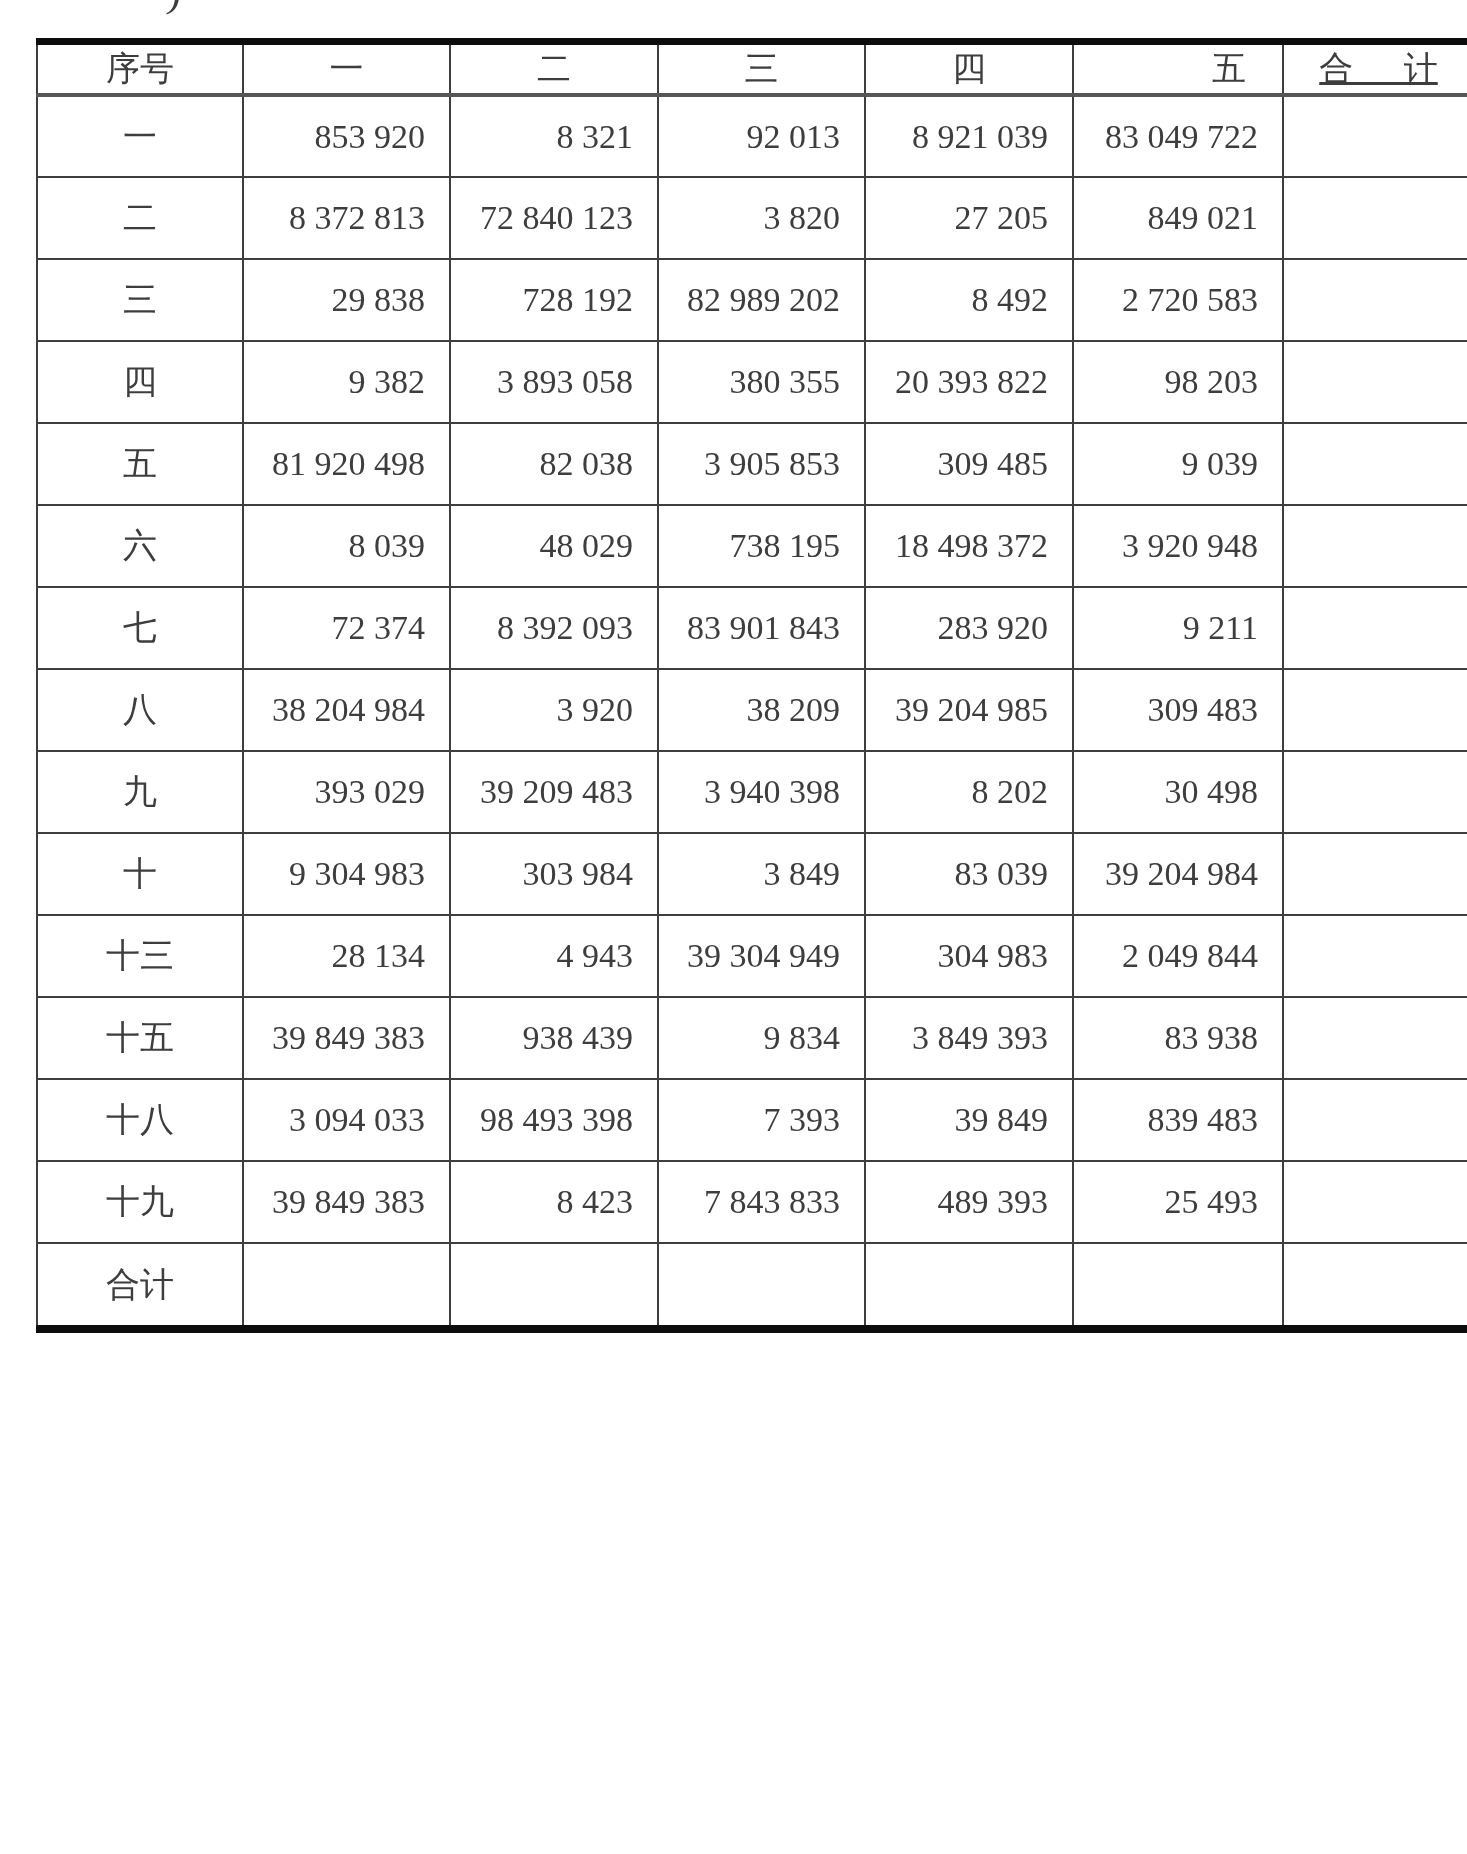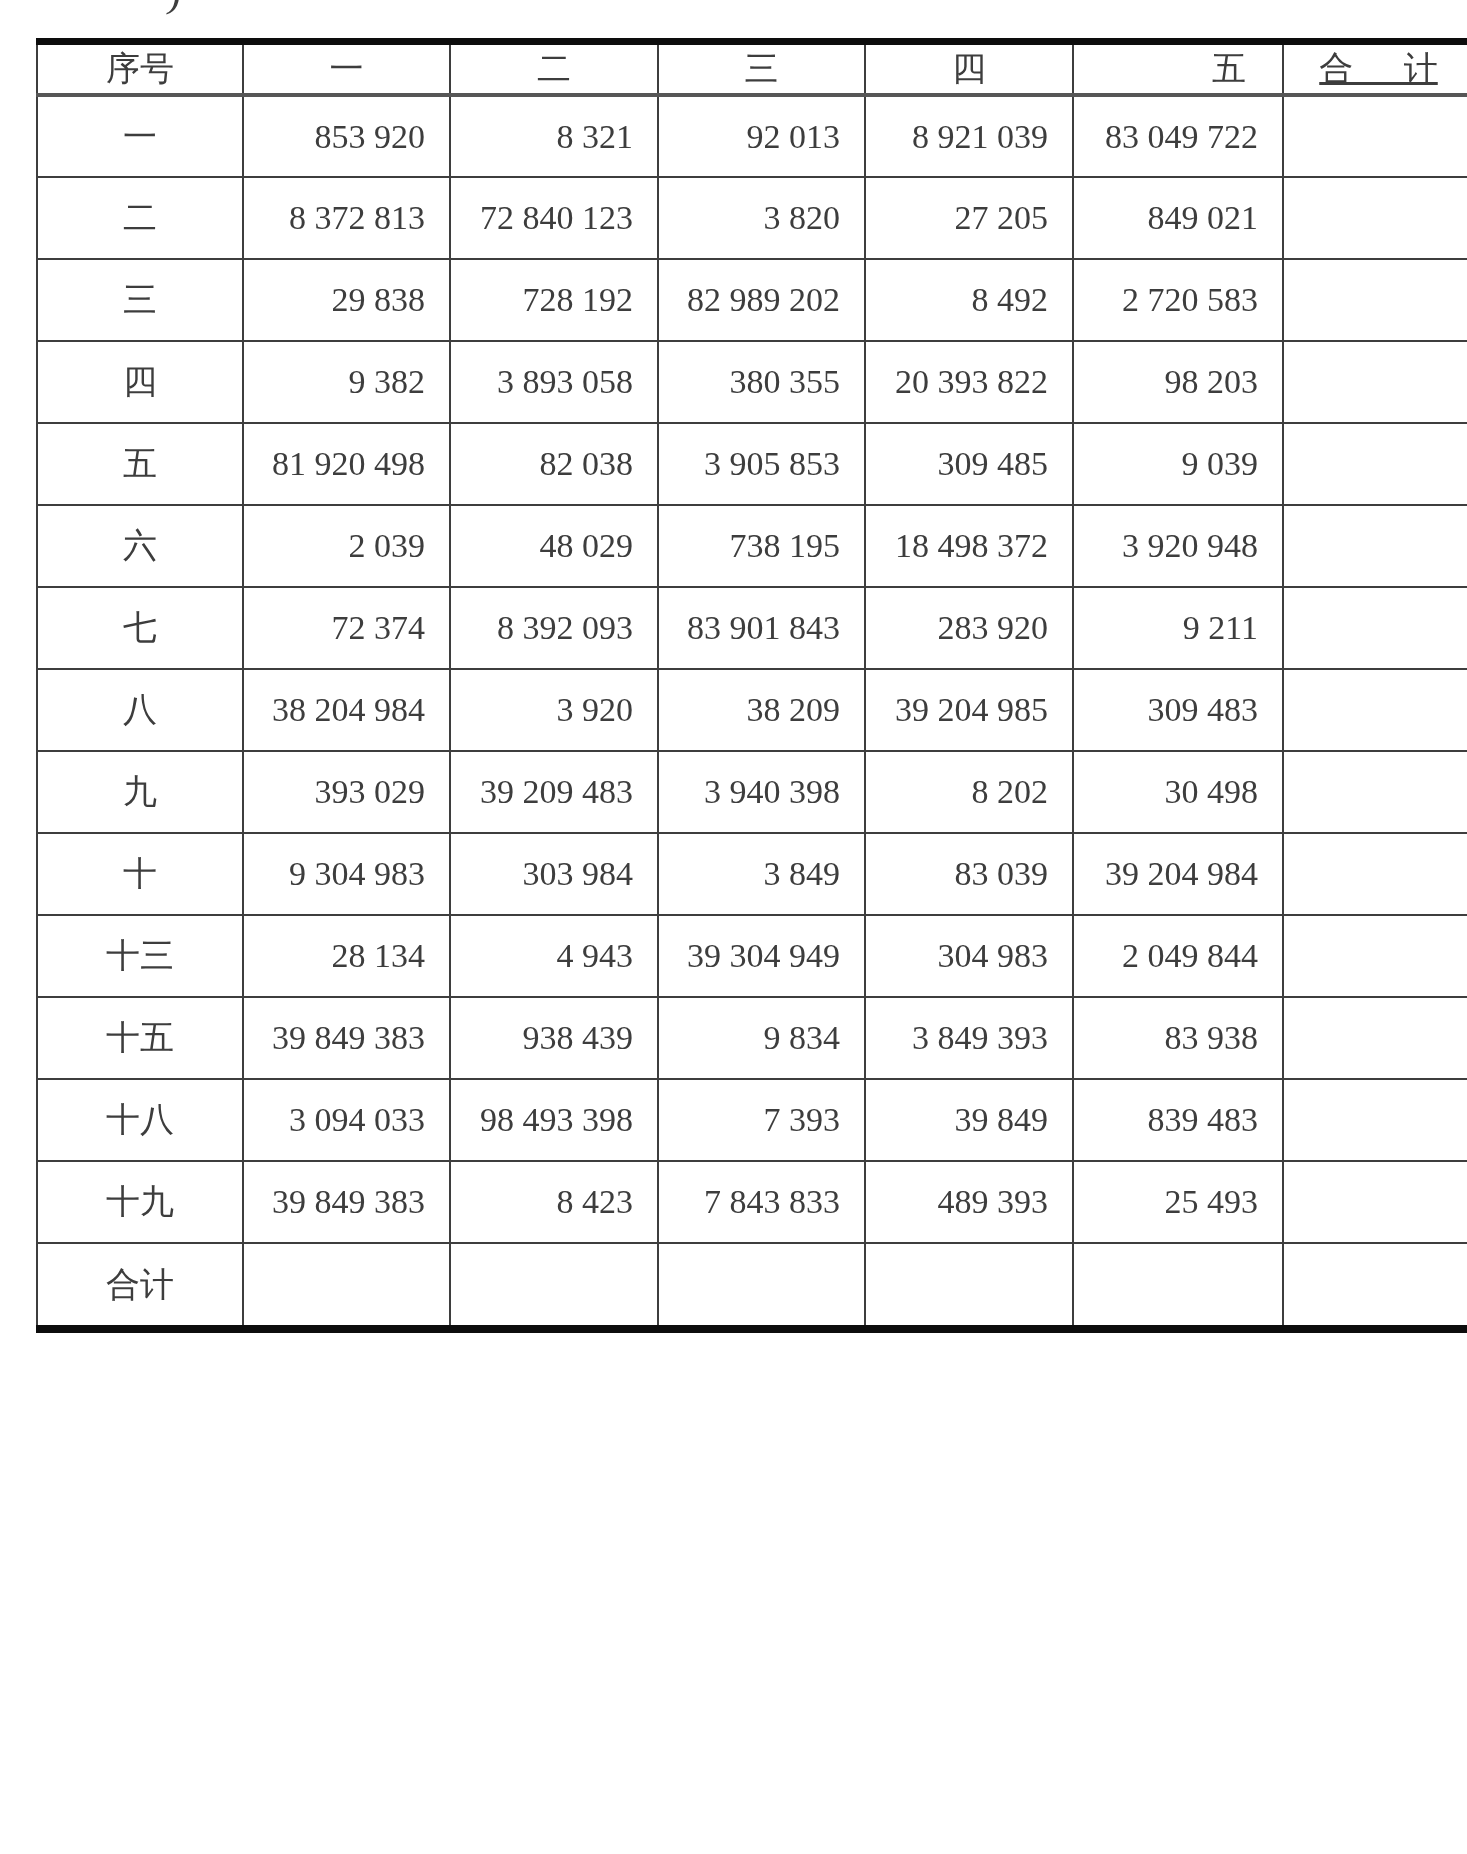--- a/index.html
+++ b/index.html
@@ -135,21 +135,21 @@
           <th>五</th>
           <td>81 920 498</td>
           <td>82 038</td>
           <td>3 905 853</td>
           <td>309 485</td>
           <td>9 039</td>
           <td></td>
         </tr>
         <tr>
           <th>六</th>
-          <td>2 039</td>
+          <td>8 039</td>
           <td>48 029</td>
           <td>738 195</td>
           <td>18 498 372</td>
           <td>3 920 948</td>
           <td></td>
         </tr>
         <tr>
           <th>七</th>
           <td>72 374</td>
           <td>8 392 093</td>

